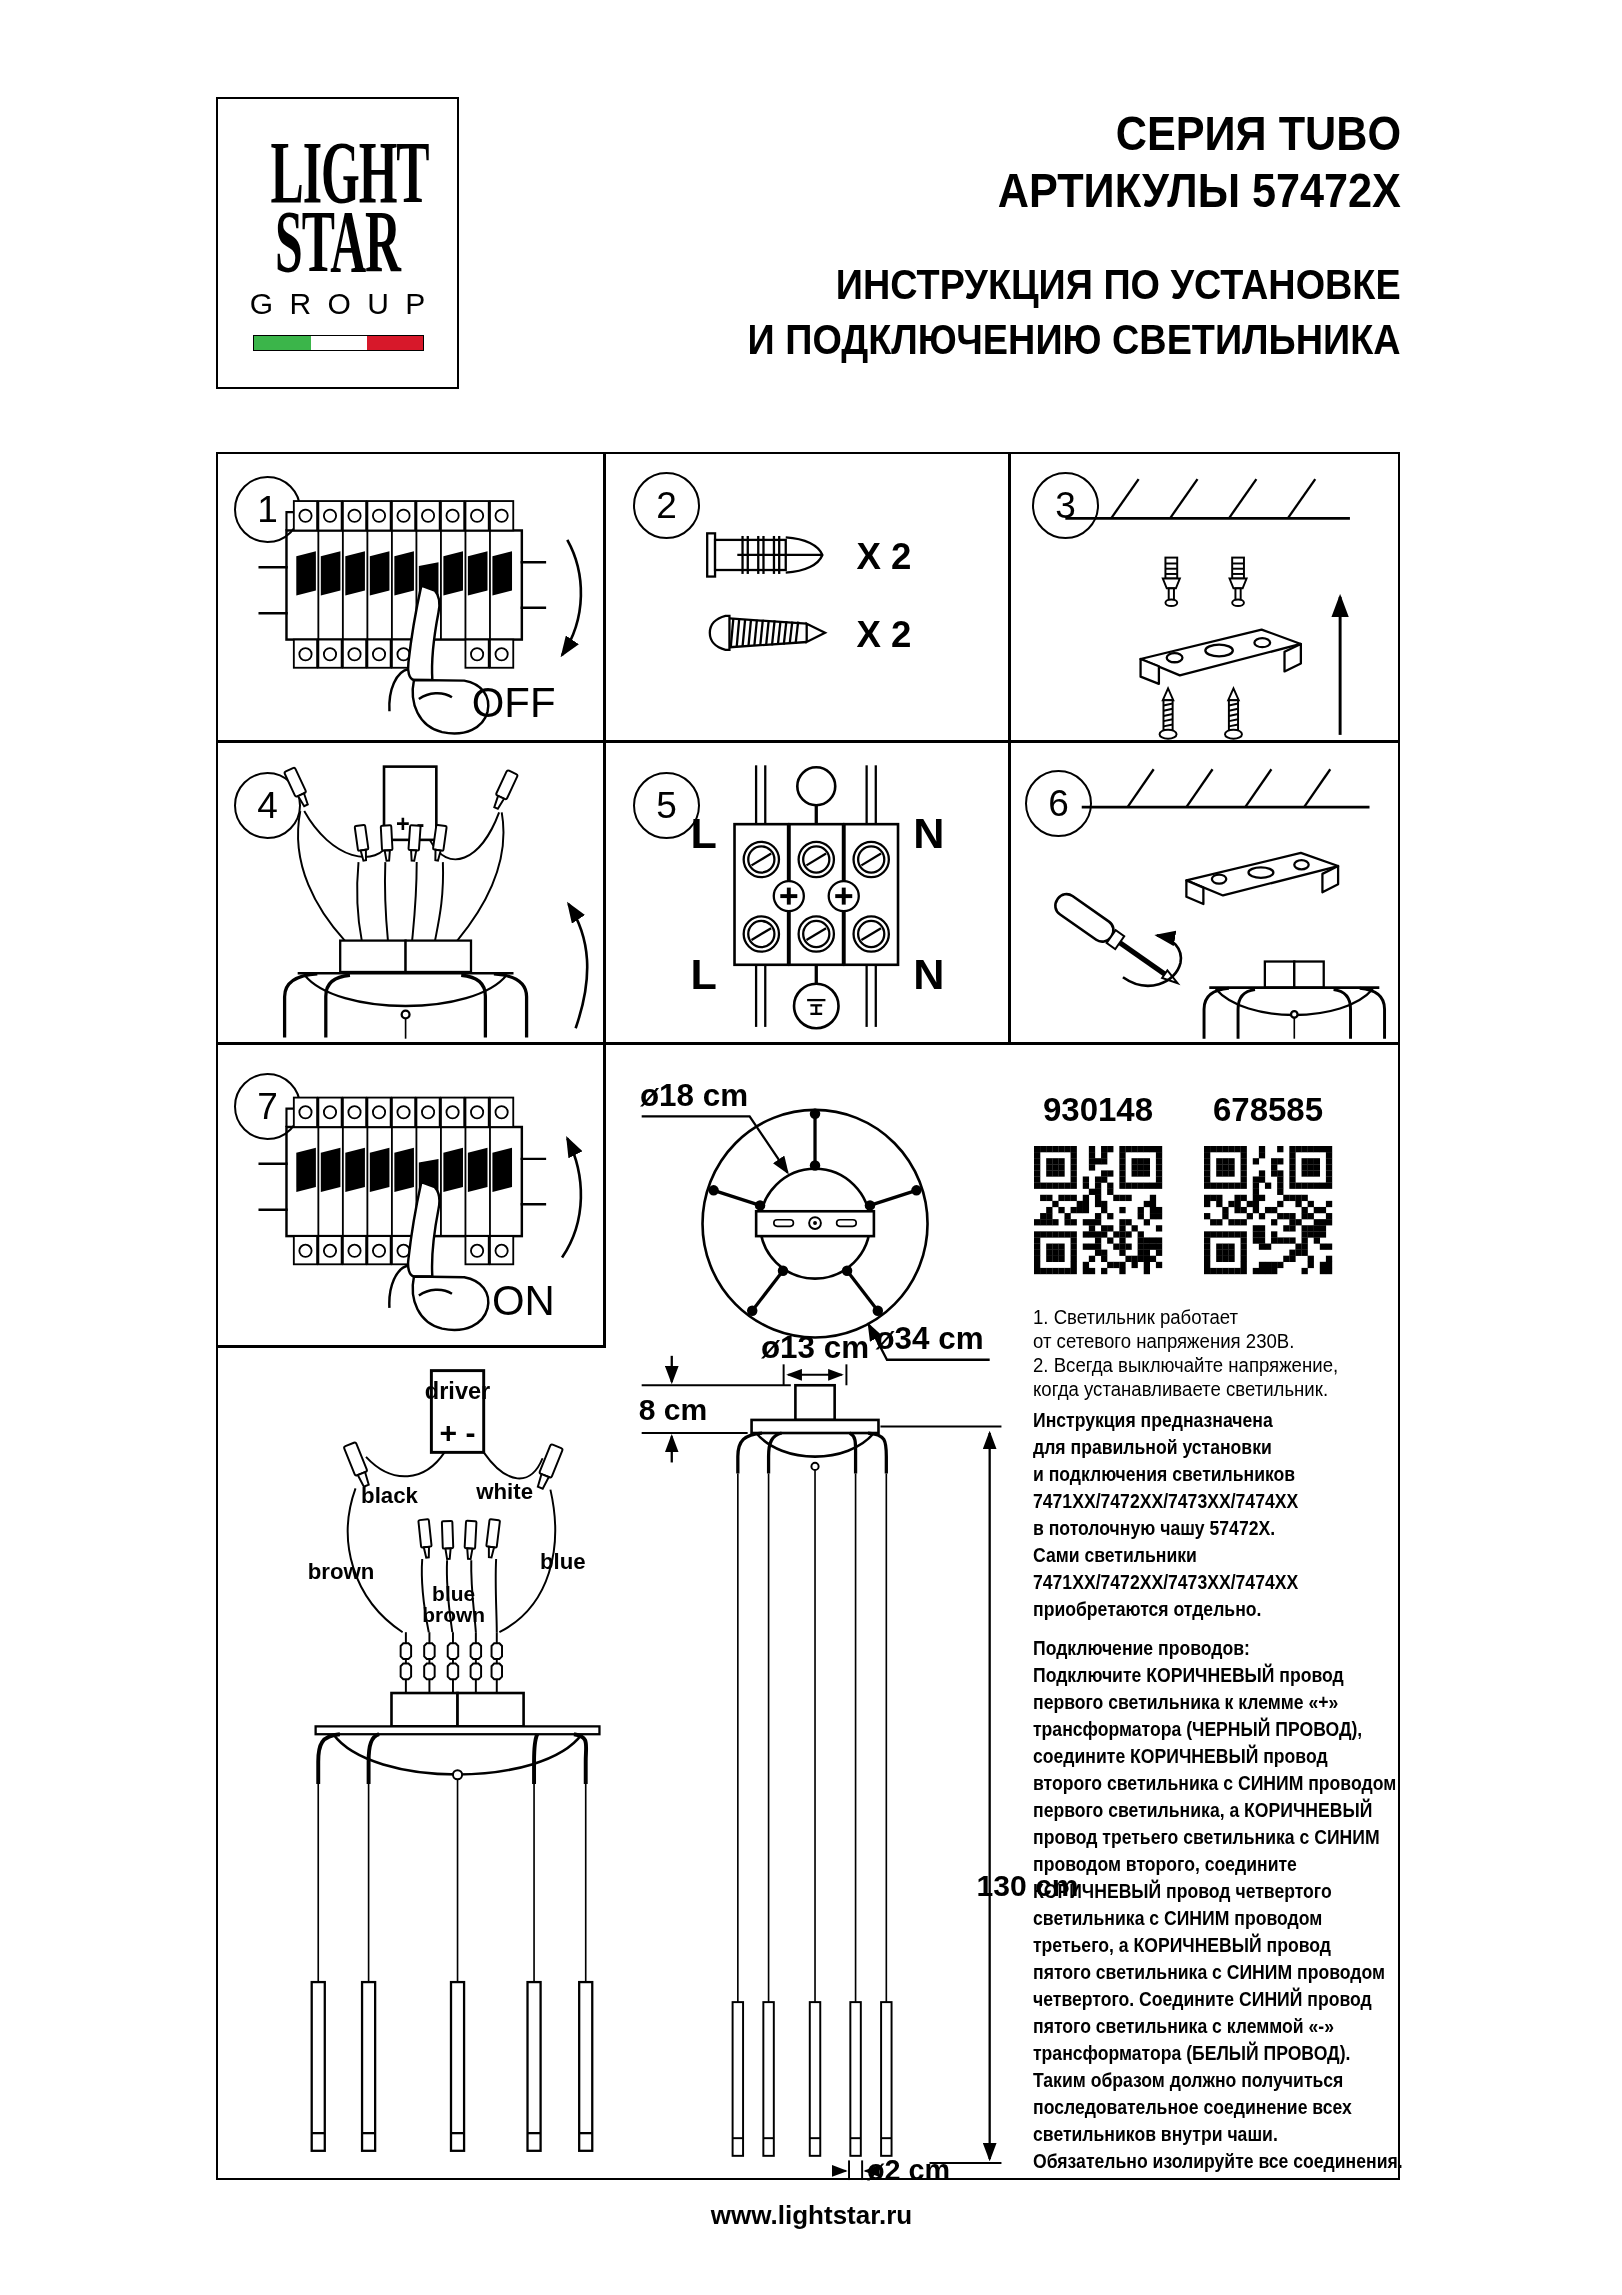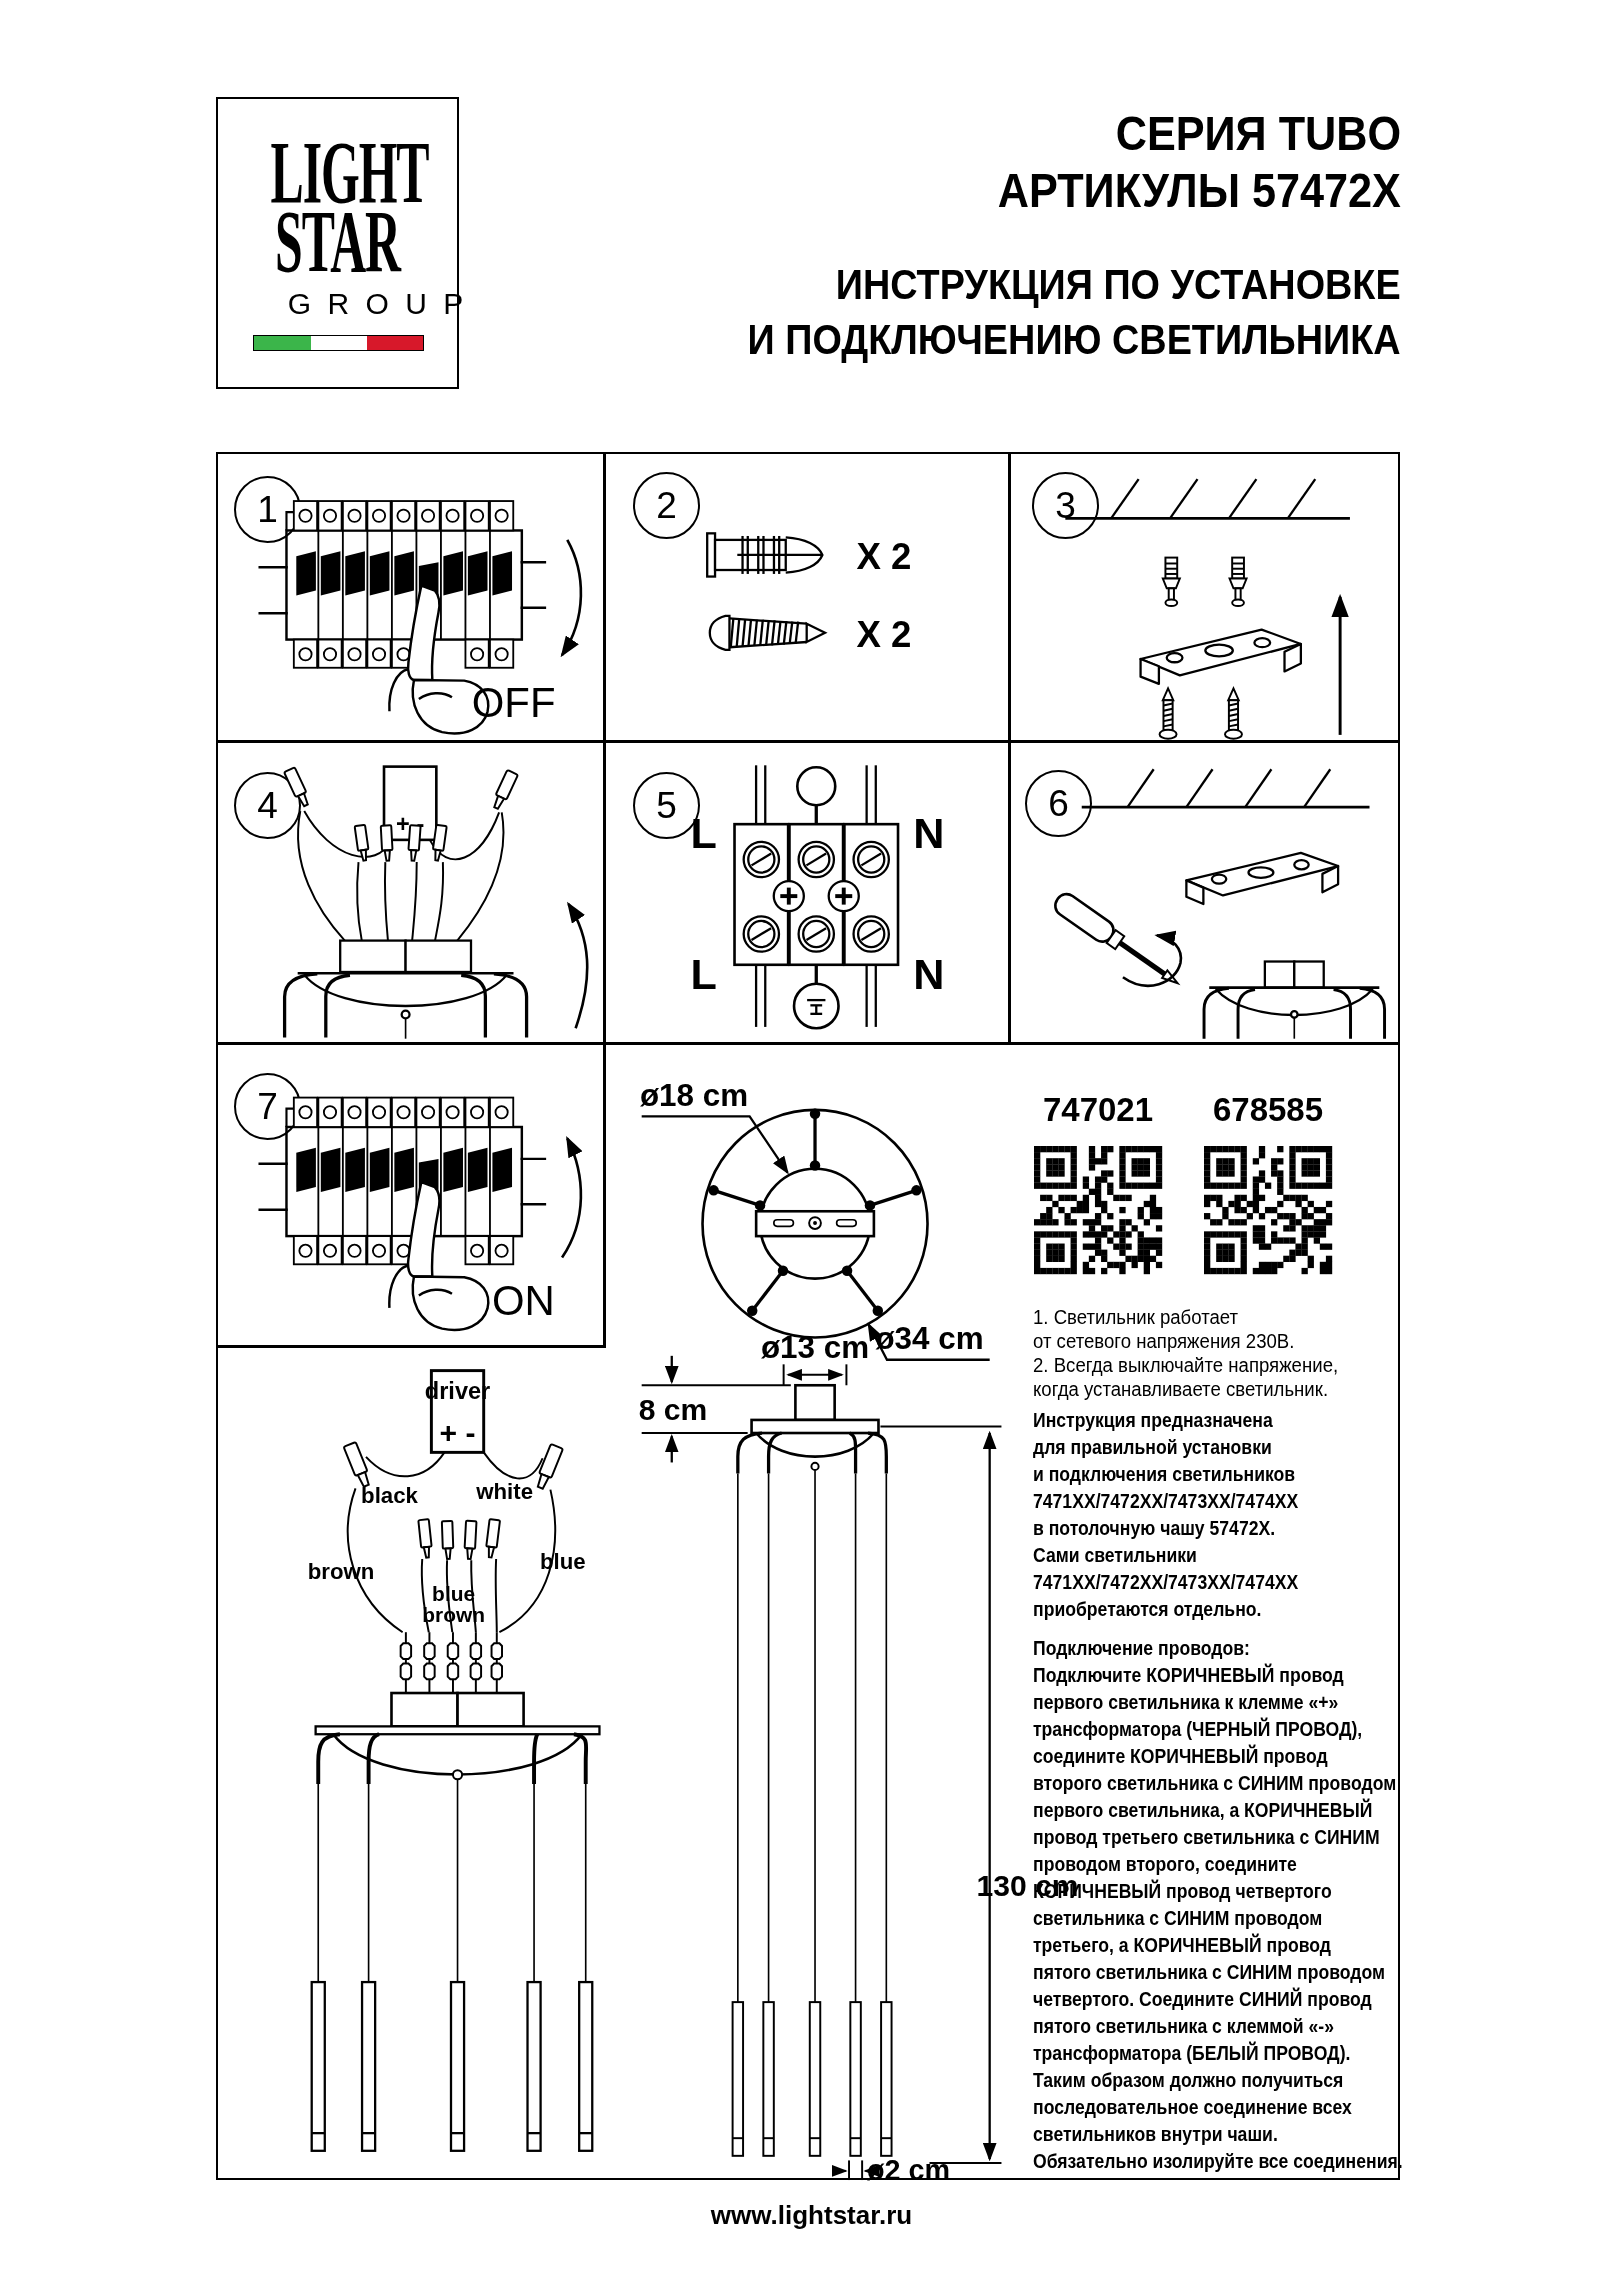--- a/index.html
+++ b/index.html
@@ -116,21 +116,21 @@
         <path d="M262,345 C278,334 300,332 316,342" fill="none"></path>
         <path d="M245,296 C225,300 212,330 214,365" fill="none"></path>
       </g>
     </symbol>
   </defs>
 </svg>
 
 <div class="logo-box">
   <div class="logo-word" style="top:41px;">LIGHT</div>
   <div class="logo-word" style="top:110px;">STAR</div>
-  <div class="logo-group" style="top:188px;margin-left:38px;">GROUP</div>
+  <div class="logo-group" style="top:188px;">GROUP</div>
   <div class="flag">
     <div style="width:34%;background:#3bb54a;"></div>
     <div style="width:33%;background:#ffffff;"></div>
     <div style="width:33%;background:#d7182a;"></div>
   </div>
 </div>
 
 <div class="hdr hdr1">СЕРИЯ TUBO</div>
 <div class="hdr hdr2">АРТИКУЛЫ 57472X</div>
 <div class="hdr hdr3">ИНСТРУКЦИЯ ПО УСТАНОВКЕ
@@ -606,21 +606,21 @@
     <g>
       <line x1="347" y1="1722" x2="347" y2="1752" stroke="#000" stroke-width="3"></line>
       <line x1="367" y1="1722" x2="367" y2="1752" stroke="#000" stroke-width="3"></line>
       <path d="M322,1738 H342" stroke="#000" stroke-width="3" fill="none" marker-end="url(#ah)"></path>
       <path d="M392,1738 H372" stroke="#000" stroke-width="3" fill="none" marker-end="url(#ah)"></path>
       <text class="svgt" x="438" y="1752" font-size="44" font-weight="bold" text-anchor="middle">ø2 cm</text>
     </g>
   </g>
 </svg>
 
-<div class="artnum" style="left:1034px;">747021</div>
+<div class="artnum" style="left:1034px;">930148</div>
 <div class="artnum" style="left:1204px;">678585</div>
 <div class="qr" style="left:1034px;">
     <svg width="128" height="128" viewBox="0 0 195 195">
       <rect x="0" y="0" width="9.585714285714287" height="9.585714285714287" fill="#000"></rect>
       <rect x="9.285714285714286" y="0" width="9.585714285714287" height="9.585714285714287" fill="#000"></rect>
       <rect x="18.571428571428573" y="0" width="9.585714285714287" height="9.585714285714287" fill="#000"></rect>
       <rect x="27.85714285714286" y="0" width="9.585714285714287" height="9.585714285714287" fill="#000"></rect>
       <rect x="37.142857142857146" y="0" width="9.585714285714287" height="9.585714285714287" fill="#000"></rect>
       <rect x="46.42857142857143" y="0" width="9.585714285714287" height="9.585714285714287" fill="#000"></rect>
       <rect x="55.71428571428572" y="0" width="9.585714285714287" height="9.585714285714287" fill="#000"></rect>

